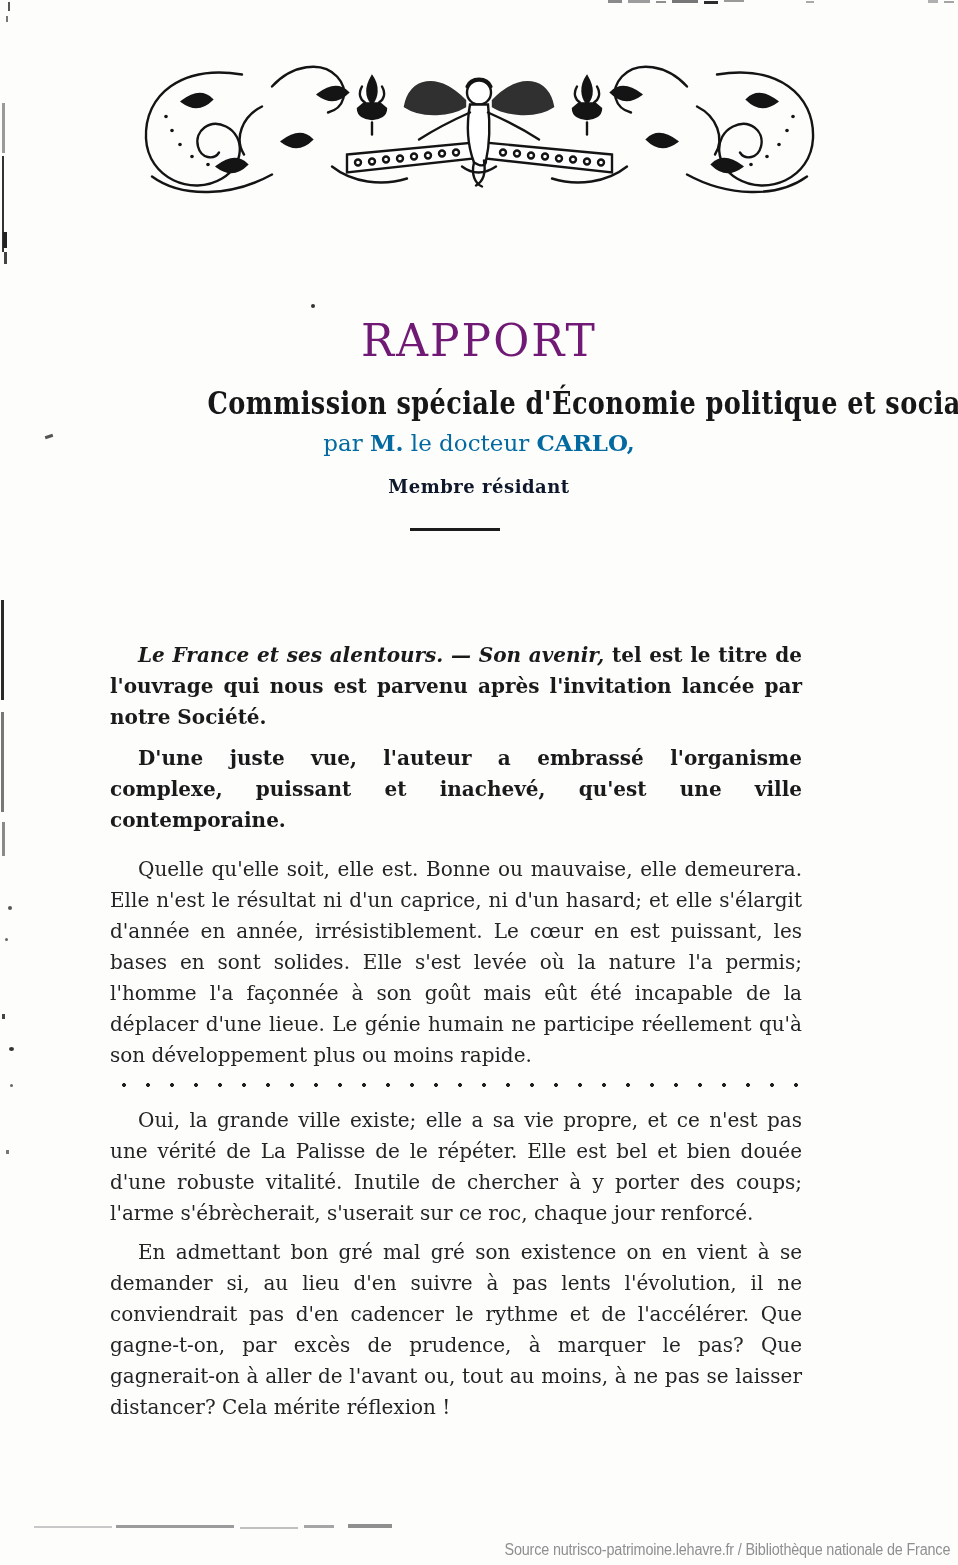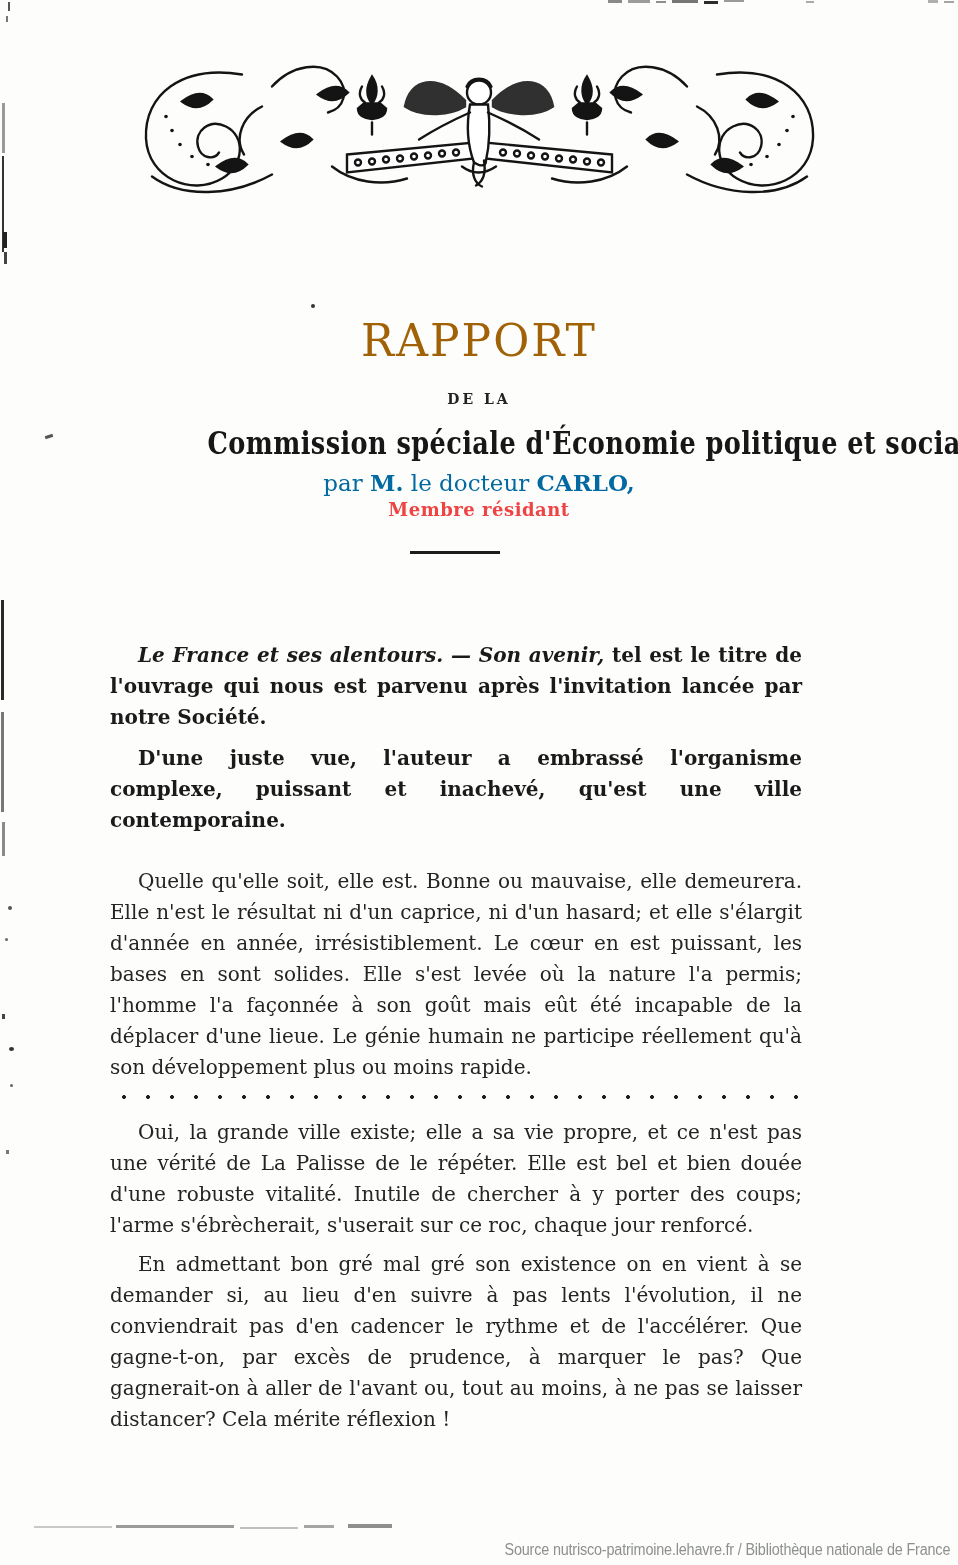--- a/index.html
+++ b/index.html
@@ -12,45 +12,45 @@
     color:#1f1f1f;
   }
   
   .artifact{position:absolute;pointer-events:none;}
   
   .ornament{position:absolute;top:45px;left:122px;width:715px;height:158px;}
   
   .title-block{position:absolute;top:316px;left:110px;width:738px;text-align:center;}
   .main-title{
     margin:0;font-size:44px;font-weight:500;letter-spacing:2px;
-    color:#a16207;line-height:1.15;
+    color:#701a75;line-height:1.15;
   }
   .de-la{margin-top:24px;font-size:14px;font-weight:700;letter-spacing:3px;color:#222;}
   .commission{
     margin-top:16px;line-height:40px;white-space:nowrap;
   }
   .commission span{
     display:inline-block;font-size:32px;font-weight:700;color:#171717;
     transform:scaleX(0.8);transform-origin:center;letter-spacing:0.5px;
   }
   .byline{font-size:23px;color:#0369a1;}
   .byline b{font-weight:700;}
-  .membre{margin-top:3px;font-size:18px;font-weight:700;color:#ef4444;letter-spacing:0.5px;}
+  .membre{margin-top:20px;font-size:18px;font-weight:700;color:#0f172a;letter-spacing:0.5px;}
   .head-rule{
     position:relative;left:-24px;width:90px;height:3px;background:#1c1c1c;
     margin:31px auto 0;
   }
   
   .body-text{position:absolute;top:640px;left:110px;width:692px;}
   .para{
     margin:0 0 10px;font-size:20px;line-height:31px;
     text-align:justify;text-indent:28px;color:#242424;
   }
   .para.heavy{font-weight:700;color:#1a1a1a;}
-  .para.p2{margin-bottom:30px;}
+  .para.p2{margin-bottom:18px;}
   .para.p4{margin-bottom:8px;}
   .lead{font-weight:700;font-style:italic;}
   .dotted-sep{
     height:8px;margin:10px 2px 16px;
     background:radial-gradient(circle,#1f1f1f 1.7px,rgba(0,0,0,0) 2.2px) left center/24px 8px repeat-x;
   }
   
   .footer-source{
     position:absolute;top:1541px;right:8px;
     font-family:"Liberation Sans","DejaVu Sans",sans-serif;
@@ -142,21 +142,20 @@
       <path d="M348,66 C330,74 311,84 297,93"></path>
       <path d="M366,66 C384,74 403,84 417,93"></path>
       <path d="M352,116 C349,128 353,137 360,140"></path>
       <path d="M362,114 C364,126 361,135 354,139"></path>
       <path d="M340,120 Q356,132 374,120"></path>
     </g>
   </svg>
 
   <div class="title-block">
     <h1 class="main-title">RAPPORT</h1>
-    <div class="de-la">DE LA</div>
     <div class="commission">
       <span>Commission spéciale d'Économie politique et sociale</span>
     </div>
     <div class="byline">
       <span>par</span>
       <b>M.</b>
       <span>le docteur</span>
       <b>CARLO,</b>
     </div>
     <div class="membre">Membre résidant</div>

